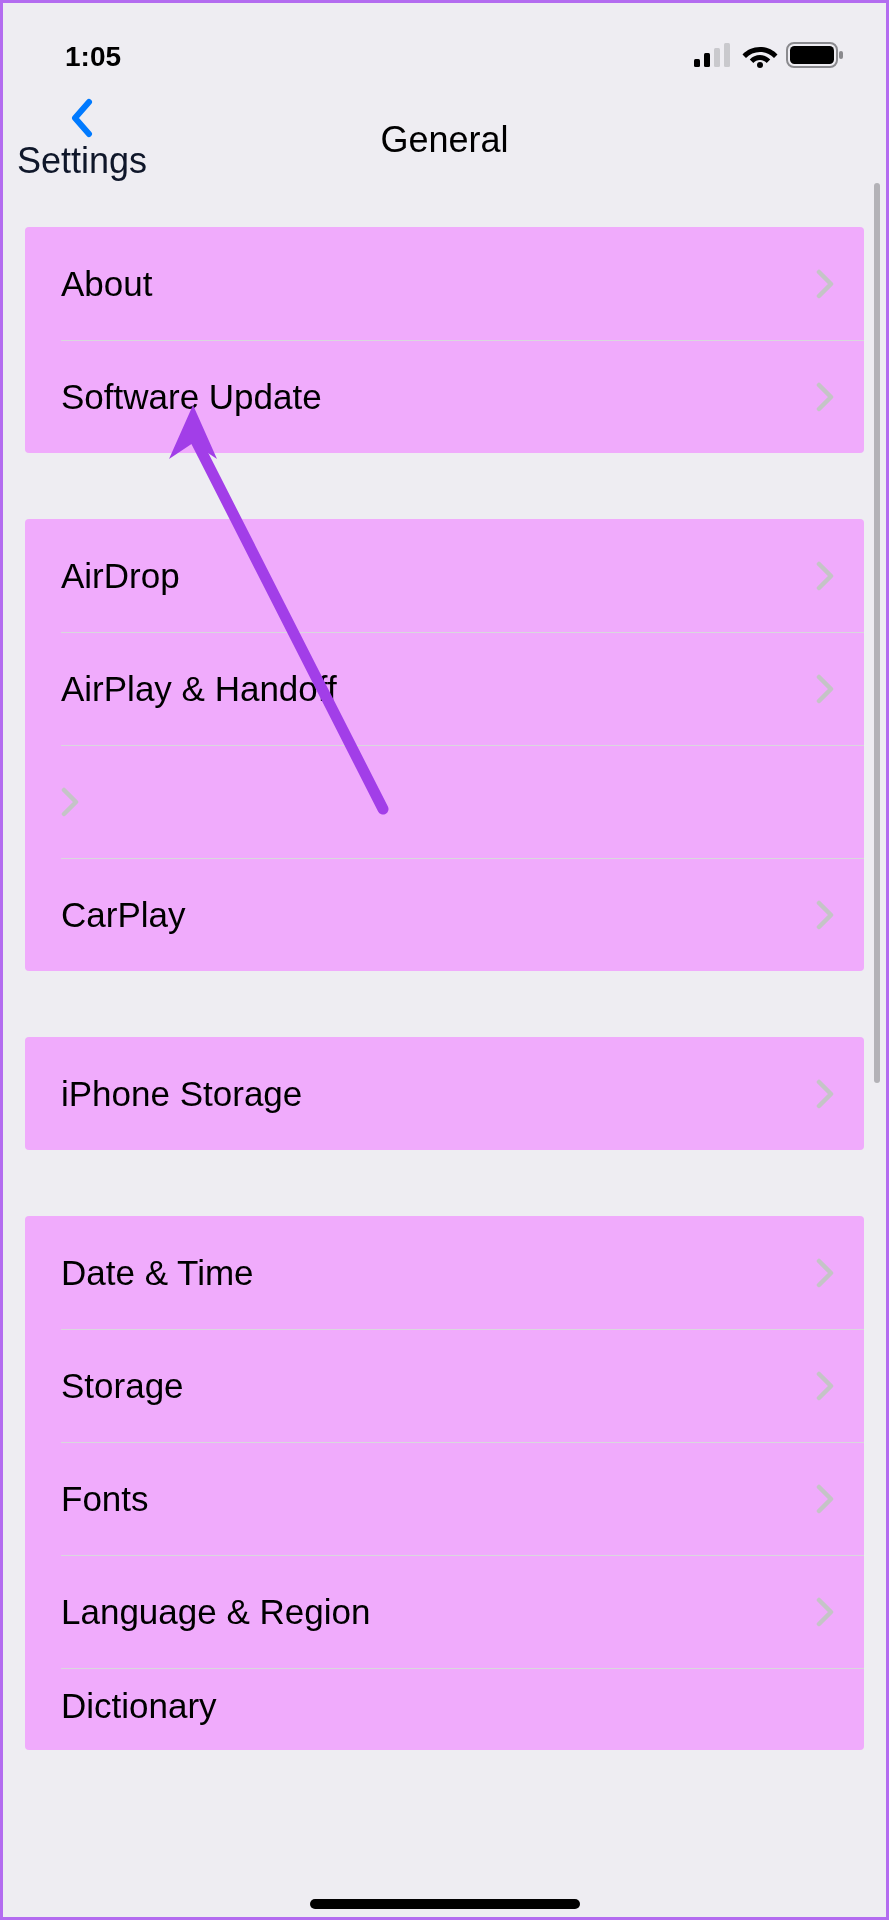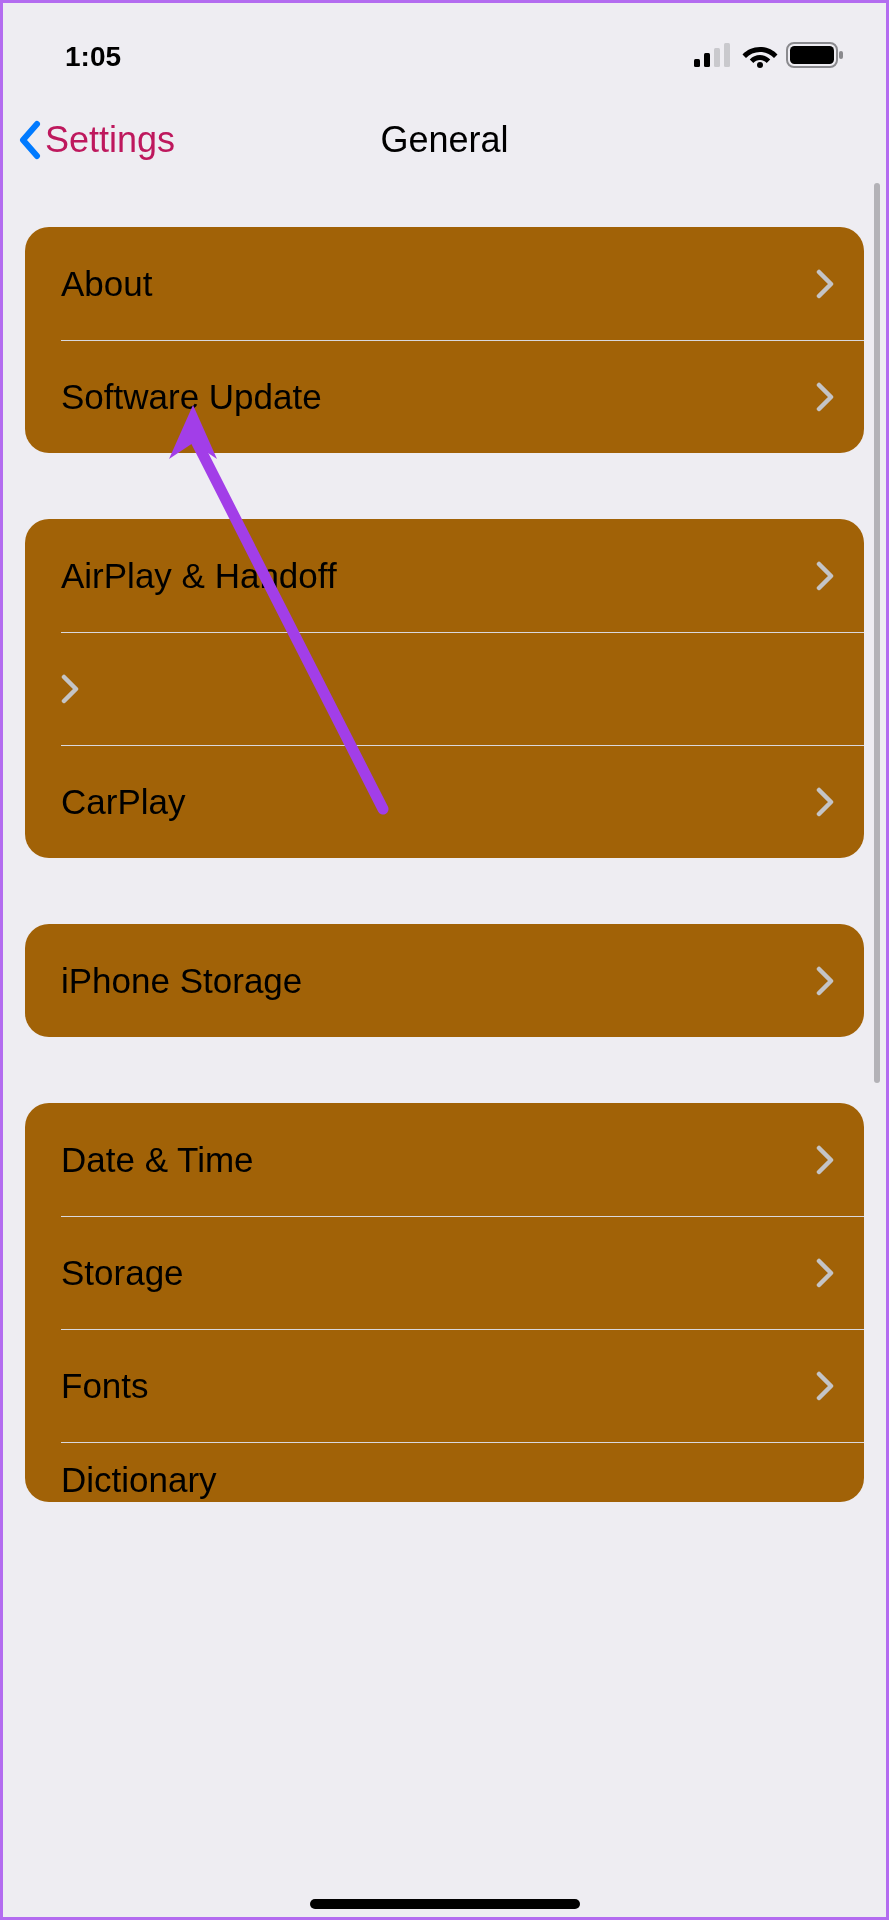--- a/index.html
+++ b/index.html
@@ -43,40 +43,41 @@
     align-items: center;
     justify-content: center;
   }
   .back-button {
     position: absolute;
     left: 14px;
     top: 50%;
     transform: translateY(-50%);
     display: flex;
     align-items: center;
-    color: #be185d;
+    color: #0f172a;
     font-size: 36px;
     font-weight: 400;
     gap: 2px;
     cursor: pointer;
+    flex-direction: column;
   }
   .back-chevron svg { display: block; }
   .nav-title {
     font-size: 36px;
     font-weight: 400;
   }
 
   
   .content {
     padding: 0 22px;
     margin-top: 38px;
   }
   .group {
-    background: #a16207;
-    border-radius: 24px;
+    background: #f0abfc;
+    border-radius: 4px;
     overflow: hidden;
     margin-bottom: 66px;
   }
   .row {
     display: flex;
     align-items: center;
     justify-content: space-between;
     padding: 0 30px 0 36px;
     height: 113px;
     cursor: pointer;
@@ -125,21 +126,21 @@
     background: #000;
     border-radius: 6px;
   }
 
   
   .group.cut {
     margin-bottom: 0;
     margin-top: 36px;
   }
   .row.partial {
-    height: 60px;
+    height: 82px;
     align-items: flex-start;
     padding-top: 18px;
   }
 
   
   .annotation-arrow {
     position: absolute;
     pointer-events: none;
     z-index: 50;
   }
@@ -203,20 +204,28 @@
       <span class="chevron">
         <svg width="18" height="30" viewBox="0 0 18 30">
             <polyline points="3,3 15,15 3,27" fill="none" stroke="#c4c4c6" stroke-width="4.5" stroke-linecap="round" stroke-linejoin="round"></polyline>
           </svg>
       </span>
     </div>
   </div>
 
   <div class="group">
     <div class="row">
+      <span class="row-label">AirDrop</span>
+      <span class="chevron">
+        <svg width="18" height="30" viewBox="0 0 18 30">
+            <polyline points="3,3 15,15 3,27" fill="none" stroke="#c4c4c6" stroke-width="4.5" stroke-linecap="round" stroke-linejoin="round"></polyline>
+          </svg>
+      </span>
+    </div>
+    <div class="row">
       <span class="row-label">AirPlay &amp; Handoff</span>
       <span class="chevron">
         <svg width="18" height="30" viewBox="0 0 18 30">
             <polyline points="3,3 15,15 3,27" fill="none" stroke="#c4c4c6" stroke-width="4.5" stroke-linecap="round" stroke-linejoin="round"></polyline>
           </svg>
       </span>
     </div>
     <div class="row">
       <span class="chevron">
         <svg width="18" height="30" viewBox="0 0 18 30">
@@ -257,20 +266,28 @@
     <div class="row">
       <span class="row-label">Storage</span>
       <span class="chevron">
         <svg width="18" height="30" viewBox="0 0 18 30">
             <polyline points="3,3 15,15 3,27" fill="none" stroke="#c4c4c6" stroke-width="4.5" stroke-linecap="round" stroke-linejoin="round"></polyline>
           </svg>
       </span>
     </div>
     <div class="row">
       <span class="row-label">Fonts</span>
+      <span class="chevron">
+        <svg width="18" height="30" viewBox="0 0 18 30">
+            <polyline points="3,3 15,15 3,27" fill="none" stroke="#c4c4c6" stroke-width="4.5" stroke-linecap="round" stroke-linejoin="round"></polyline>
+          </svg>
+      </span>
+    </div>
+    <div class="row">
+      <span class="row-label">Language &amp; Region</span>
       <span class="chevron">
         <svg width="18" height="30" viewBox="0 0 18 30">
             <polyline points="3,3 15,15 3,27" fill="none" stroke="#c4c4c6" stroke-width="4.5" stroke-linecap="round" stroke-linejoin="round"></polyline>
           </svg>
       </span>
     </div>
     <div class="row partial">
       <span class="row-label">Dictionary</span>
     </div>
   </div>

